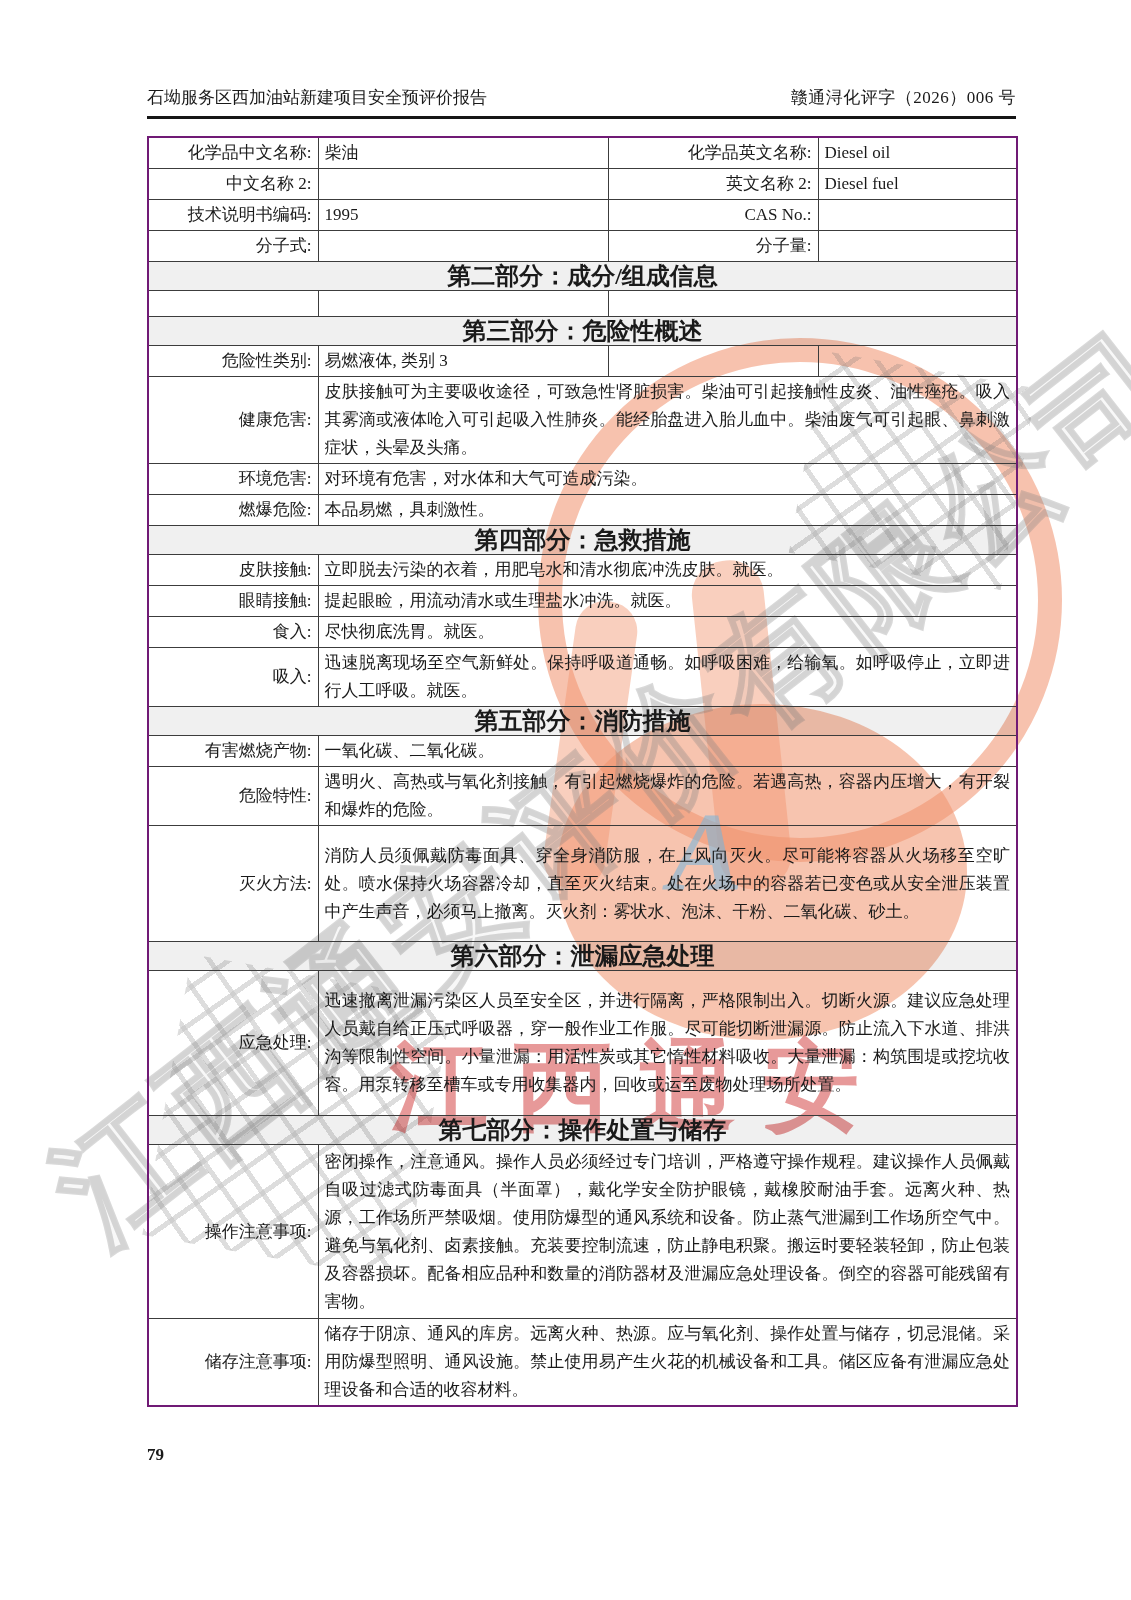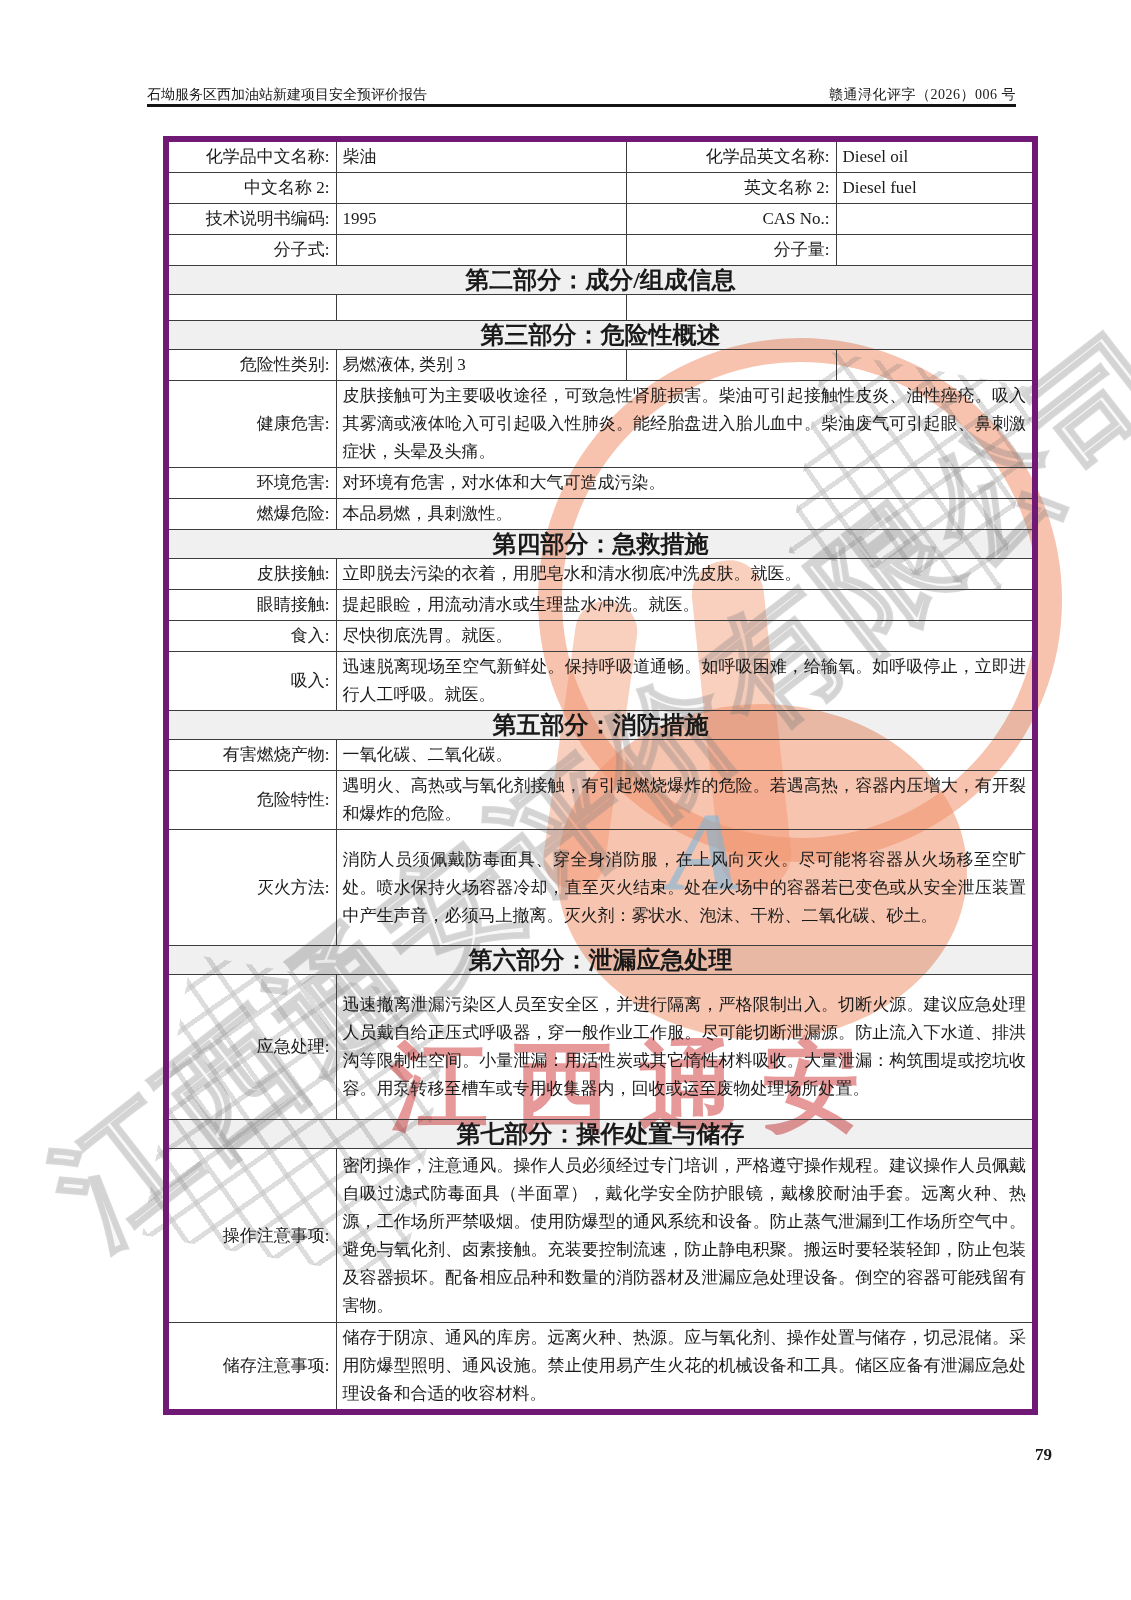--- a/index.html
+++ b/index.html
@@ -2,21 +2,21 @@
 <html><head>
 <meta charset="utf-8">
 <style>
   html,body{margin:0;padding:0;background:#fff;}
   .page{position:relative;width:1131px;height:1600px;background:#ffffff;overflow:hidden;
         font-family:"Liberation Serif","DejaVu Serif",serif;color:#1a1a1a;}
 
   
   .doc-header{position:absolute;left:147px;top:86px;width:869px;z-index:2;
     display:flex;justify-content:space-between;align-items:flex-end;
-    border-bottom:3px solid #151515;font-size:14px;}
+    border-bottom:3px solid #151515;padding-bottom:7px;font-size:17px;}
   .doc-header .hr{letter-spacing:.5px;}
 
   
   .wm{position:absolute;inset:0;z-index:1;pointer-events:none;}
   .wm-diag{position:absolute;left:-60px;top:735px;width:1260px;text-align:center;
     white-space:nowrap;font-size:132px;font-weight:bold;letter-spacing:6px;
     color:rgba(135,135,135,0.06);-webkit-text-stroke:2.5px rgba(130,130,130,0.30);
     transform:rotate(-38deg);}
   .wm-red{position:absolute;left:390px;top:1022px;font-size:98px;font-weight:bold;
     letter-spacing:26px;color:rgba(202,32,32,0.46);white-space:nowrap;}
@@ -24,31 +24,31 @@
     font-style:italic;color:rgba(115,180,220,0.55);}
   .lattice{position:absolute;opacity:.42;transform:rotate(10deg);
     background:
       repeating-linear-gradient(45deg, rgba(110,110,110,.55) 0 5px, transparent 5px 30px),
       repeating-linear-gradient(-45deg, rgba(110,110,110,.55) 0 5px, transparent 5px 30px);}
   .lat-a{left:165px;top:975px;width:265px;height:285px;}
   .lat-b{left:805px;top:368px;width:215px;height:205px;}
 
   
   table.msds{position:absolute;left:147px;top:136px;width:869px;z-index:2;
-    border-collapse:collapse;table-layout:fixed;border:6px solid #701a75;background:transparent;margin-left:16px;}
+    border-collapse:collapse;table-layout:fixed;border:2px solid #701a75;background:transparent;}
   .msds td{border:1px solid #3c3c3c;font-size:17px;line-height:28px;padding:1px 6px;
     vertical-align:middle;overflow:hidden;}
   .lbl{text-align:right;padding-right:5px;}
   .val{text-align:justify;}
   .cen{text-align:center;}
   .sec td{text-align:center;font-weight:bold;font-size:24px;line-height:26px;
     background:rgba(0,0,0,0.058);}
 
-  .page-num{position:absolute;left:147px;top:1445px;width:869px;text-align:right;
-    font-weight:bold;font-size:17px;z-index:2;margin-left:36px;}
+  .page-num{position:absolute;left:147px;top:1445px;width:869px;text-align:left;
+    font-weight:bold;font-size:17px;z-index:2;}
 </style>
 </head>
 <body>
 
 <div class="page">
 
   <div class="wm">
     <svg width="1131" height="1600">
       <circle cx="800" cy="600" r="250" fill="none" stroke="rgba(240,144,108,0.55)" stroke-width="24"></circle>
       <ellipse cx="762" cy="872" rx="205" ry="168" fill="rgba(241,148,110,0.55)"></ellipse>

